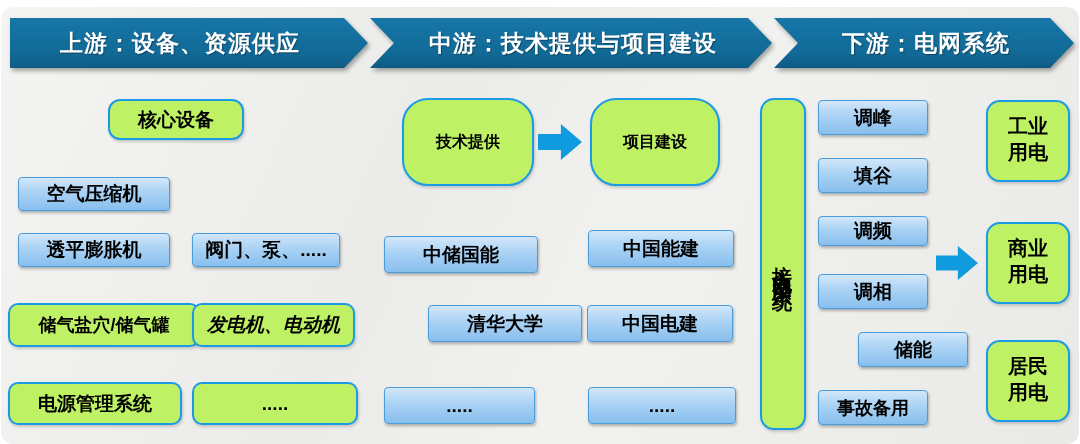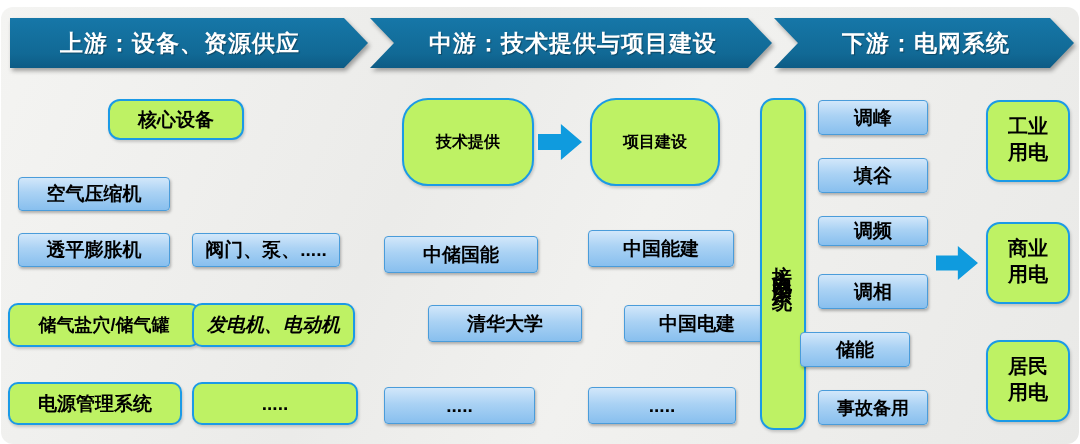--- a/index.html
+++ b/index.html
@@ -99,31 +99,31 @@
   <div class="wbox" style="left:8px;   top:382px; width:174px; height:43px;">电源管理系统</div>
   <div class="wbox" style="left:192px; top:382px; width:166px; height:43px;">.....</div>
 
   <div class="wbox big" style="left:402px; top:98px; width:132px; height:88px;">技术提供</div>
   <div class="arrow" style="left:538px; top:124px; width:44px; height:36px;"></div>
   <div class="wbox big" style="left:590px; top:98px; width:130px; height:88px;">项目建设</div>
 
   <div class="bbox" style="left:384px; top:236px; width:154px; height:37px;">中储国能</div>
   <div class="bbox" style="left:588px; top:222px; width:146px; height:37px;margin-top:8px;">中国能建</div>
   <div class="bbox" style="left:384px; top:305px; width:154px; height:37px;margin-left:44px;">清华大学</div>
-  <div class="bbox" style="left:624px; top:305px; width:146px; height:37px;">中国电建</div>
+  <div class="bbox" style="left:587px; top:305px; width:146px; height:37px;">中国电建</div>
   <div class="bbox" style="left:384px; top:387px; width:151px; height:37px;">.....</div>
   <div class="bbox" style="left:588px; top:387px; width:148px; height:37px;">.....</div>
 
   <div class="wbox vertical" style="left:760px; top:98px; width:46px; height:332px;">接入电网系统</div>
 
   <div class="bbox" style="left:818px; top:100px; width:110px; height:35px;">调峰</div>
   <div class="bbox" style="left:818px; top:158px; width:110px; height:35px;">填谷</div>
   <div class="bbox" style="left:818px; top:216px; width:110px; height:30px;">调频</div>
   <div class="bbox" style="left:818px; top:274px; width:110px; height:35px;">调相</div>
-  <div class="bbox" style="left:800px; top:332px; width:110px; height:35px;">储能</div>
+  <div class="bbox" style="left:858px; top:332px; width:110px; height:35px;">储能</div>
   <div class="bbox" style="left:818px; top:390px; width:110px; height:35px; font-size:18px;">事故备用</div>
 
   <div class="arrow" style="left:936px; top:246px; width:42px; height:34px;"></div>
 
   <div class="wbox consumer" style="left:986px; top:100px; width:84px; height:82px;">工业用电</div>
   <div class="wbox consumer" style="left:986px; top:222px; width:84px; height:82px;">商业用电</div>
   <div class="wbox consumer" style="left:986px; top:340px; width:84px; height:82px;">居民用电</div>
 </div>
 
 </body></html>

